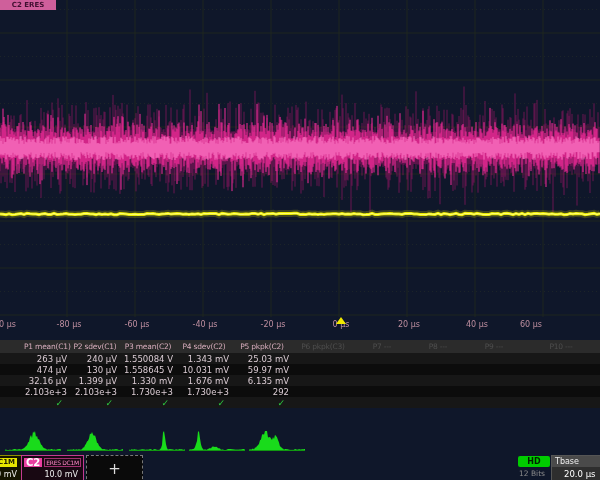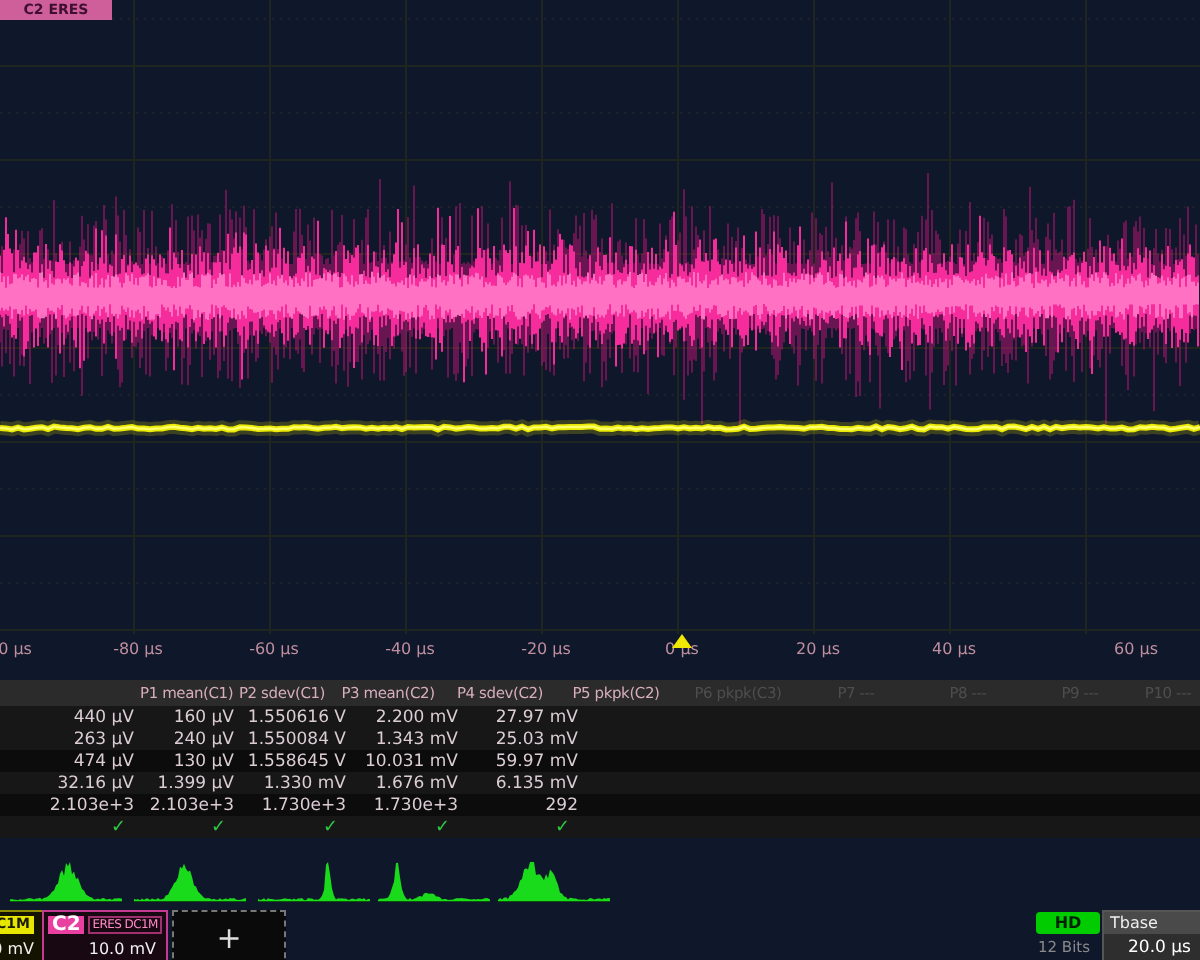--- a/index.html
+++ b/index.html
@@ -15,21 +15,21 @@
   #axis-row{position:absolute;left:0;top:317px;width:600px;height:16px;}
   .axis-label{position:absolute;top:3px;transform:translateX(-50%);color:#bf8fa0;
               font-size:8px;white-space:nowrap;}
   .trig-marker{position:absolute;left:336px;top:317px;width:0;height:0;
                border-left:5px solid transparent;border-right:5px solid transparent;
                border-bottom:7px solid #f0e800;}
   
   #mtable{position:absolute;left:0;top:340px;width:600px;
           --cols:24px 46px 50px 56px 56px 60px 62px 56px 56px 56px 1fr;}
   .trow{display:grid;grid-template-columns:var(--cols);height:11px;align-items:center;}
-  .trow.hdr{height:13px;background:#2b2b2b;padding-left:46px;}
+  .trow.hdr{height:13px;background:#2b2b2b;}
   .trow.odd{background:#171717;}
   .trow.even{background:#0c0c0c;}
   .trow.stat{background:#171717;}
   .cell{overflow:visible;white-space:nowrap;}
   .cell.h{color:#d8aebe;font-size:7.5px;letter-spacing:-0.2px;text-align:center;}
   .cell.h.dim{color:#4e4e4e;}
   .cell.v{color:#dccdd5;font-size:8.5px;text-align:right;padding-right:3px;}
   .cell.ck{color:#2ecc40;font-size:9px;font-weight:bold;text-align:right;padding-right:7px;}
   
   .histicon{position:absolute;top:429px;width:58px;height:24px;}
@@ -100,53 +100,40 @@
 
   <div id="axis-row">
       <span class="axis-label" style="left: 1px;">-100 µs</span>
       <span class="axis-label" style="left: 69px;">-80 µs</span>
       <span class="axis-label" style="left: 137px;">-60 µs</span>
       <span class="axis-label" style="left: 205px;">-40 µs</span>
       <span class="axis-label" style="left: 273px;">-20 µs</span>
       <span class="axis-label" style="left: 341px;">0 µs</span>
       <span class="axis-label" style="left: 409px;">20 µs</span>
       <span class="axis-label" style="left: 477px;">40 µs</span>
-      <span class="axis-label" style="left: 558px; padding-left: 20px;">60 µs</span>
+      <span class="axis-label" style="left: 521px; padding-left: 20px;">60 µs</span>
     </div>
   <div class="trig-marker"></div>
 
   <div id="mtable">
       <div class="trow hdr">
         <div class="cell h"></div>
         <div class="cell h">P1 mean(C1)</div>
         <div class="cell h">P2 sdev(C1)</div>
         <div class="cell h">P3 mean(C2)</div>
         <div class="cell h">P4 sdev(C2)</div>
         <div class="cell h">P5 pkpk(C2)</div>
         <div class="cell h dim">P6 pkpk(C3)</div>
         <div class="cell h dim">P7 ---</div>
         <div class="cell h dim">P8 ---</div>
         <div class="cell h dim">P9 ---</div>
         <div class="cell h dim">P10 ---</div>
       </div>
       <div class="trow odd">
         <div class="cell v"></div>
-        <div class="cell v">440 µV</div>
-        <div class="cell v">160 µV</div>
-        <div class="cell v">1.550616 V</div>
-        <div class="cell v">2.200 mV</div>
-        <div class="cell v">27.97 mV</div>
-        <div class="cell v"></div>
-        <div class="cell v"></div>
-        <div class="cell v"></div>
-        <div class="cell v"></div>
-        <div class="cell v"></div>
-      </div>
-      <div class="trow odd">
-        <div class="cell v"></div>
         <div class="cell v">263 µV</div>
         <div class="cell v">240 µV</div>
         <div class="cell v">1.550084 V</div>
         <div class="cell v">1.343 mV</div>
         <div class="cell v">25.03 mV</div>
         <div class="cell v"></div>
         <div class="cell v"></div>
         <div class="cell v"></div>
         <div class="cell v"></div>
         <div class="cell v"></div>

